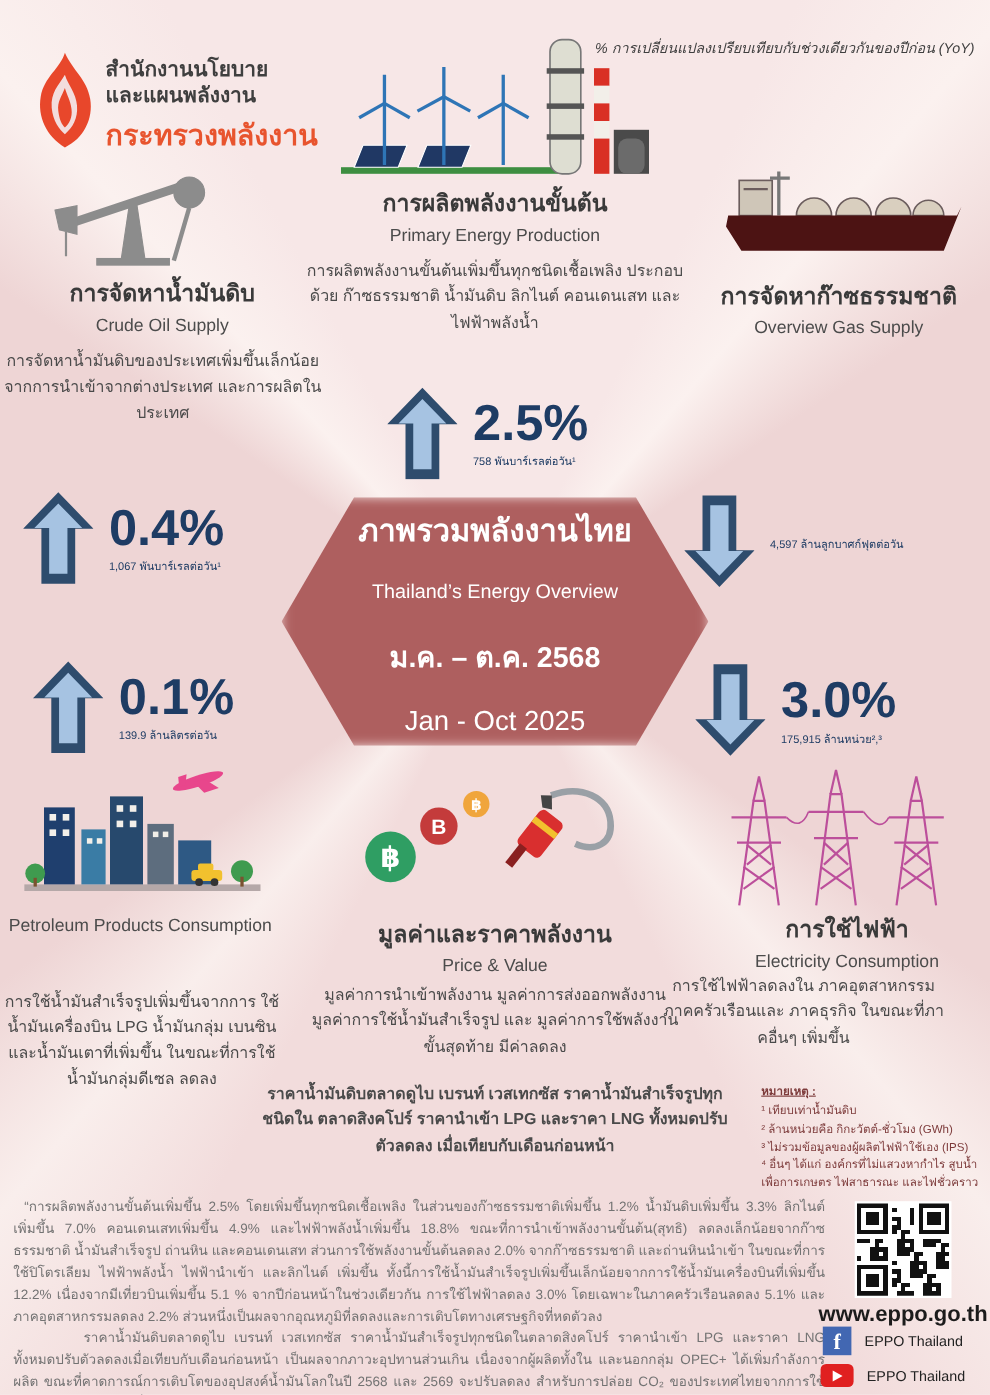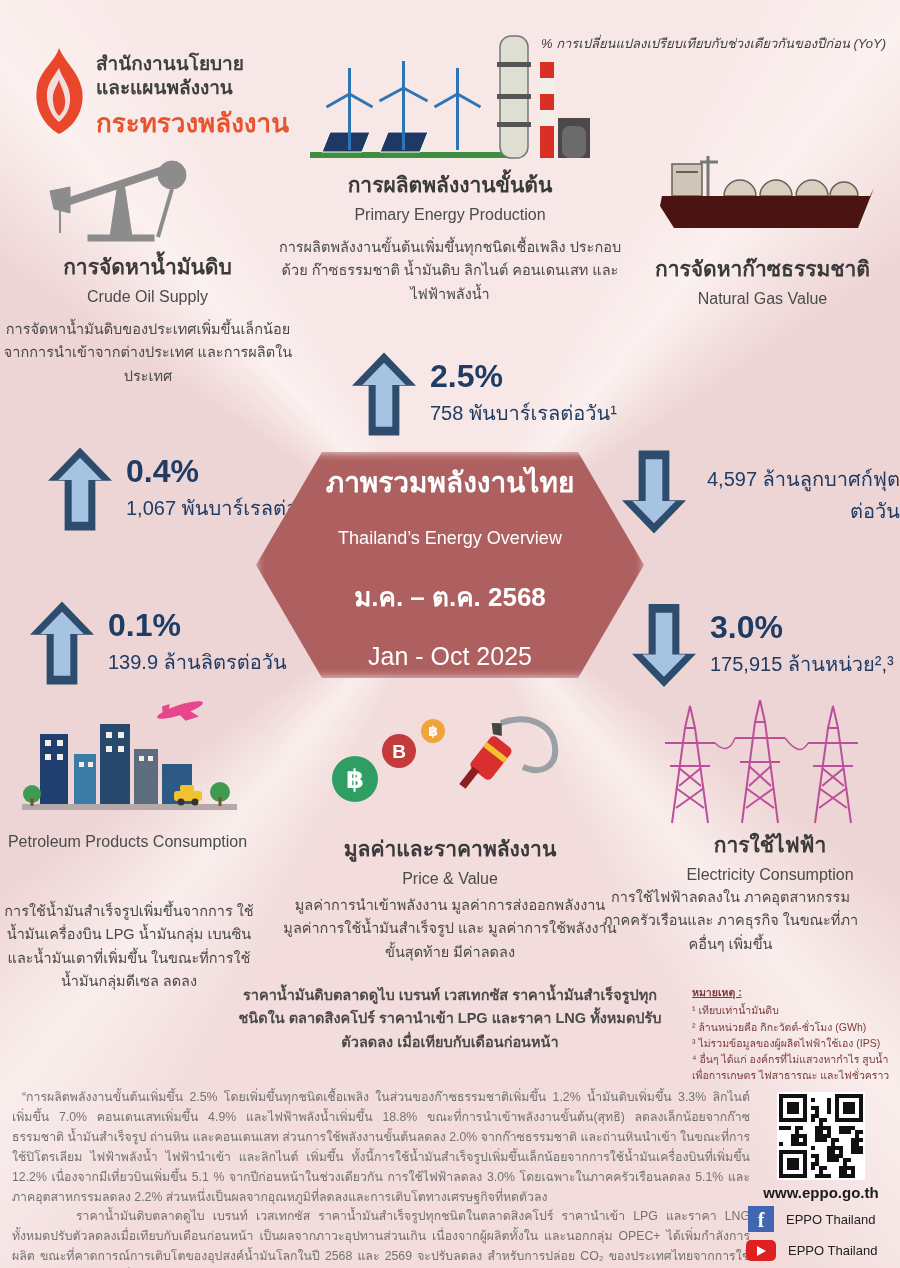--- a/index.html
+++ b/index.html
@@ -18,39 +18,39 @@
   .org-line { font-size:19px; font-weight:bold; color:#3f3f3f; line-height:1.25; }
   .org-min { font-size:26px; font-weight:bold; color:#e8542e; margin-top:2px; }
   .yoy { font-size:13px; font-style:italic; color:#3f3f3f; text-align:right; }
   
   .t-th { font-size:21px; font-weight:bold; color:#3a3a3a; text-align:center; }
   .t-en { font-size:16px; color:#4b4b4b; text-align:center; margin-top:5px; }
   .desc { font-size:14.5px; color:#4a4a4a; text-align:center; line-height:1.62; }
   
   .stat { display:flex; align-items:center; gap:14px; }
   .stat svg { flex:0 0 auto; }
-  .pct { font-size:32px; font-weight:600; color:#1e3c64; line-height:1; }
-  .val { font-size:20px; color:#1e3c64; margin-top:5px; text-align:right; }
+  .pct { font-size:46px; font-weight:600; color:#1e3c64; line-height:1; }
+  .val { font-size:10px; color:#1e3c64; margin-top:5px; text-align:left; }
   
   #hex-bg { background:#ae5f5f; filter:blur(5px);
     clip-path:polygon(0% 50%, 17% 0%, 83% 0%, 100% 50%, 83% 100%, 17% 100%); }
   #hex-text { display:flex; flex-direction:column; align-items:center;
     justify-content:center; color:#fff; text-align:center; }
   .hex1 { font-size:28px; font-weight:bold; }
   .hex2 { font-size:18px; margin-top:13px; }
   .hex3 { font-size:26px; font-weight:bold; margin-top:16px; }
   .hex4 { font-size:25px; margin-top:14px; }
   
   #notes { font-size:10.5px; color:#7d3b3b; line-height:1.55; }
   #notes .nh { font-weight:bold; text-decoration:underline; margin-bottom:2px; }
   .ftxt { font-size:12.3px; color:#737373; line-height:1.62; text-align:justify;
     overflow-wrap:anywhere; }
   #f-p1 { text-indent:10px; }
   #f-p2 { text-indent:64px; }
-  .url { font-size:15px; font-weight:bold; color:#1b1b1b; text-align:center; }
+  .url { font-size:20px; font-weight:bold; color:#1b1b1b; text-align:center; }
   .soc-row { display:flex; align-items:center; gap:12px; }
   .soc-label { font-size:13px; color:#222; }
   .fb-icon { width:26px; height:26px; background:#4267b2; color:#fff;
     font-weight:bold; font-size:20px; display:flex; align-items:flex-end;
     justify-content:center; font-family:"Liberation Serif",serif; }
   .yt-icon { width:30px; height:21px; background:#e02020; border-radius:5px;
     display:flex; align-items:center; justify-content:center; }
   .yt-icon span { width:0; height:0; border-left:9px solid #fff;
     border-top:5.5px solid transparent; border-bottom:5.5px solid transparent; }
 </style>
@@ -136,21 +136,21 @@
       <circle cx="132" cy="30" r="14"></circle>
       <line x1="20" y1="66" x2="20" y2="88" stroke-width="2"></line>
       <line x1="118" y1="92" x2="132" y2="44" stroke-width="4"></line>
     </g>
   </svg>
   <div class="abs" style="left:10px;top:250px;width:275px;">
     <div class="t-th">การจัดหาน้ำมันดิบ</div>
     <div class="t-en">Crude Oil Supply</div>
   </div>
   <div class="abs desc" style="left:2px;top:318px;width:292px;">การจัดหาน้ำมันดิบของประเทศเพิ่มขึ้นเล็กน้อย จากการนำเข้าจากต่างประเทศ และการผลิตในประเทศ</div>
-  <div class="abs stat" style="left:48px;top:446px;">
+  <div class="abs stat" style="left:21px;top:446px;">
     <svg width="64" height="86" viewBox="0 0 100 130">
       <polygon points="50,0 100,52 74,52 74,130 26,130 26,52 0,52" fill="#2e4c6d"></polygon>
       <polygon points="50,16 84,51 63,51 63,116 37,116 37,51 16,51" fill="#a6c3e2"></polygon>
     </svg>
     <div>
       <div class="pct">0.4%</div>
       <div class="val">1,067 พันบาร์เรลต่อวัน¹</div>
     </div>
   </div>
 
@@ -160,21 +160,21 @@
     <path d="M136,48 A16,16 0 0 1 168,48 Z" fill="#d9cfbf" stroke="#6b5d5d" stroke-width="1.5"></path>
     <path d="M170,48 A14,14 0 0 1 198,48 Z" fill="#d9cfbf" stroke="#6b5d5d" stroke-width="1.5"></path>
     <rect x="12" y="16" width="30" height="32" fill="#cfc6b8" stroke="#6b5d5d" stroke-width="1.5"></rect>
     <line x1="16" y1="24" x2="38" y2="24" stroke="#6b5d5d" stroke-width="2"></line>
     <line x1="48" y1="8" x2="48" y2="48" stroke="#777" stroke-width="3"></line>
     <line x1="40" y1="14" x2="58" y2="14" stroke="#777" stroke-width="3"></line>
     <polygon points="2,48 210,48 214,40 198,80 14,80 0,58" fill="#4c1313"></polygon>
   </svg>
   <div class="abs" style="left:635px;top:252px;width:255px;">
     <div class="t-th">การจัดหาก๊าซธรรมชาติ</div>
-    <div class="t-en">Natural Gas Value</div>
+    <div class="t-en">Overview Gas Supply</div>
   </div>
   <div class="abs stat" style="left:622px;top:446px;">
     <svg width="64" height="92" viewBox="0 0 100 130">
       <polygon points="50,130 0,78 26,78 26,0 74,0 74,78 100,78" fill="#2e4c6d"></polygon>
       <polygon points="50,114 16,79 37,79 37,14 63,14 63,79 84,79" fill="#a6c3e2"></polygon>
     </svg>
     <div>
       <div class="val">4,597 ล้านลูกบาศก์ฟุตต่อวัน</div>
     </div>
   </div>

